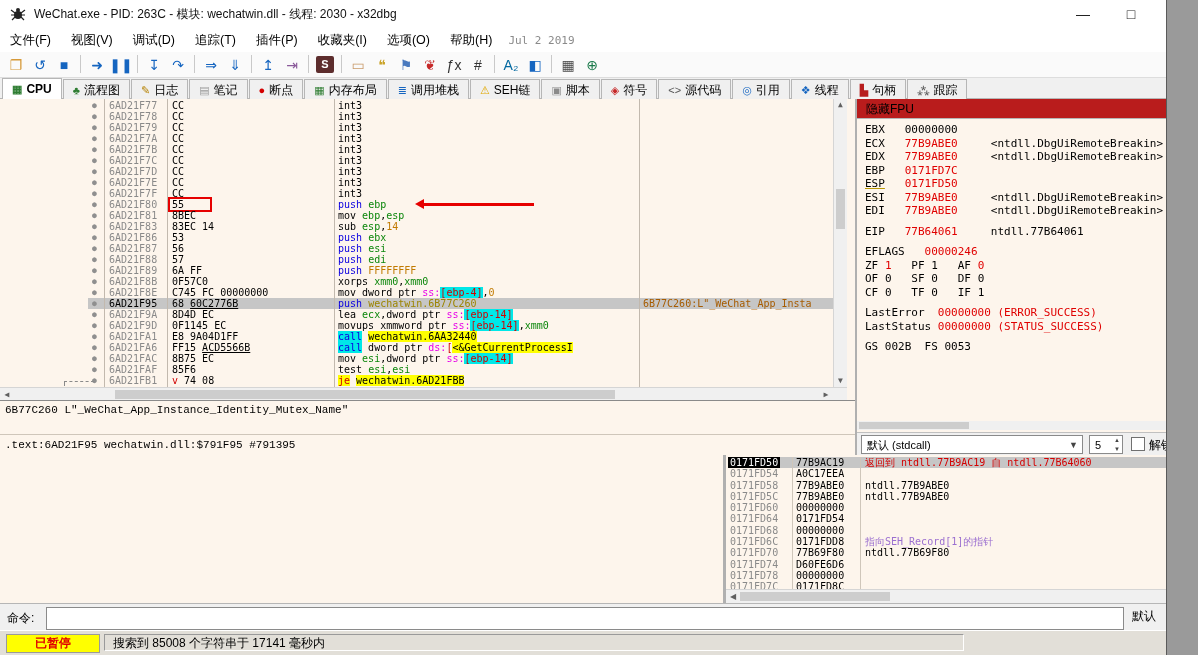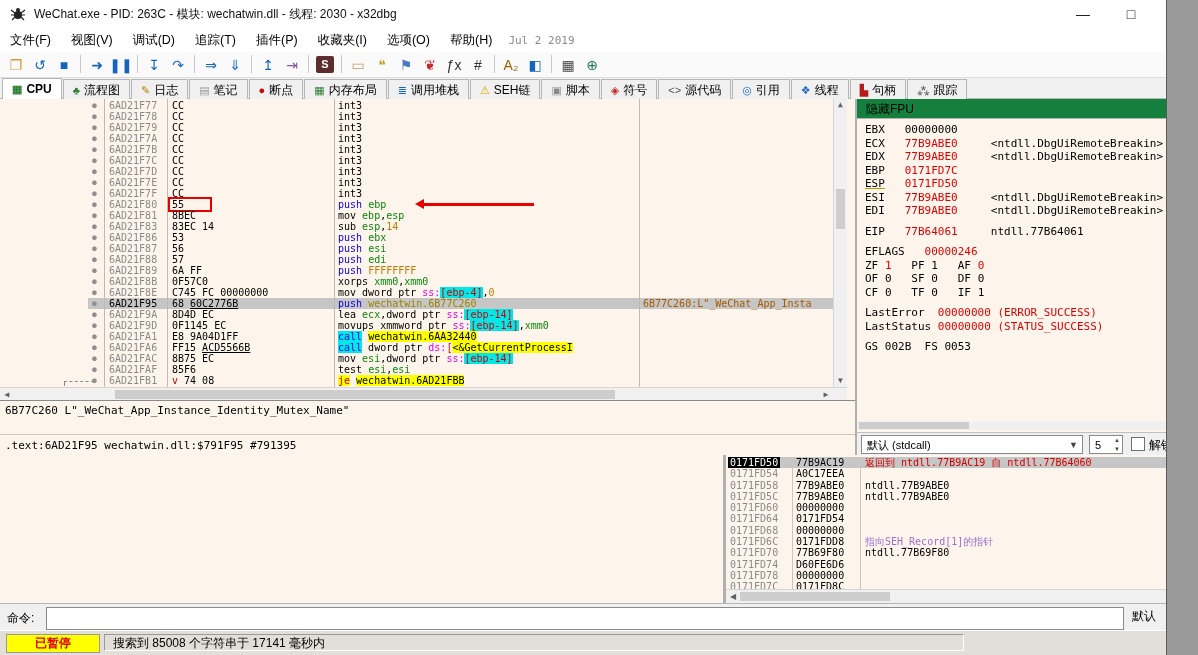--- a/index.html
+++ b/index.html
@@ -58,28 +58,28 @@
   .redarrow{position:absolute;left:424px;top:4px;width:110px;height:3px;background:#e60000;z-index:3;}
   .redarrow::before{content:"";position:absolute;left:-9px;top:-4px;border:5.5px solid transparent;border-right:9px solid #e60000;border-left:none;}
   .dash-h{position:absolute;border-top:1px dashed #8a8a8a;z-index:2;}
   .dash-v{position:absolute;border-left:1px dashed #8a8a8a;z-index:2;}
   
   .sb{position:absolute;background:#f0f0f0;}
   .sb .thumb{position:absolute;background:#cdcdcd;}
   .sb .arr{position:absolute;color:#606060;font-size:8px;line-height:12px;text-align:center;}
   #dz-vsb{left:833px;top:0;width:13px;height:288px;border-left:1px solid #d5d5d5;}
   #dz-hsb{left:0;top:288px;width:847px;height:13px;border-top:1px solid #d5d5d5;}
-  #infobox{position:absolute;left:0;top:301px;width:855px;height:55px;background:#fdf5ec;border-top:1px solid #8a8a8a;font-size:11px;}
+  #infobox{position:absolute;left:0;top:301px;width:855px;height:55px;background:#fdf5ec;border-top:1px solid #8a8a8a;font-size:11px;font-family:Liberation Mono, monospace;}
   #infoline1{position:absolute;left:5px;top:3px;}
   #infoline2{position:absolute;left:5px;top:38px;}
   #infobox .mid{position:absolute;left:0;top:33px;width:855px;height:1px;background:#cfc6ba;}
 
   
   #regs{left:857px;top:99px;width:341px;height:356px;}
-  #fpuhdr{position:absolute;left:0;top:0;width:341px;height:20px;background:#15803d;border-bottom:1px solid #b6b6b6;font-size:12px;line-height:20px;padding-left:9px;box-sizing:border-box;}
+  #fpuhdr{position:absolute;left:0;top:0;width:341px;height:20px;background:#b91c1c;border-bottom:1px solid #b6b6b6;font-size:12px;line-height:20px;padding-left:9px;box-sizing:border-box;}
   #reglines{position:absolute;left:8px;top:24px;width:320px;}
   .regline{height:13.5px;line-height:13.5px;font-size:11px;white-space:pre;}
   .regline.blank{height:7px;}
   .k{color:#000;} .v{color:#e00000;} .kv{color:#000;}
   .ku{color:#000;text-decoration:underline;text-decoration-color:#b99700;}
   #reg-vsb{left:330px;top:21px;width:11px;height:300px;border-left:1px solid #d5d5d5;}
   #reg-hsb{left:0;top:322px;width:330px;height:9px;}
   #convrow{position:absolute;left:0;top:333px;width:341px;height:24px;background:#f0f0f0;border-top:1px solid #c0c0c0;}
   #convbox{position:absolute;left:4px;top:2px;width:222px;height:19px;background:#fff;border:1px solid #8a8a8a;font-size:11px;line-height:19px;padding-left:5px;box-sizing:border-box;}
   #convbox .dd{position:absolute;right:4px;top:0;font-size:9px;color:#444;}
@@ -164,21 +164,21 @@
         <span style="color: rgb(201, 162, 39);">❝</span>
       </span><span class="tbtn">
         <span style="color: rgb(74, 122, 191);">⚑</span>
       </span><span class="tbtn">
         <span style="color: rgb(198, 40, 40);">❦</span>
       </span><span class="tbtn">
         <span style="color: rgb(51, 51, 51);">ƒx</span>
       </span><span class="tbtn">
         <span style="color: rgb(51, 51, 51);">#</span>
       </span><span class="tsep"></span><span class="tbtn">
-        <span style="color: #a16207;">A₂</span>
+        <span style="color: #0369a1;">A₂</span>
       </span><span class="tbtn">
         <span style="color: rgb(21, 101, 192);">◧</span>
       </span><span class="tsep"></span><span class="tbtn">
         <span style="color: rgb(74, 74, 74);">▦</span>
       </span><span class="tbtn">
         <span style="color: rgb(26, 122, 74);">⊕</span>
       </span></div>
 
   <div id="tabbar"><span class="tab active"><span class="tabglyph" style="color: rgb(46, 125, 50);">▦</span><span>CPU</span></span><span class="tab"><span class="tabglyph" style="color: rgb(46, 125, 50);">♣</span><span>流程图</span></span><span class="tab"><span class="tabglyph" style="color: rgb(184, 134, 11);">✎</span><span>日志</span></span><span class="tab"><span class="tabglyph" style="color: rgb(154, 154, 154);">▤</span><span>笔记</span></span><span class="tab"><span class="tabglyph" style="color: rgb(212, 0, 0);">●</span><span>断点</span></span><span class="tab"><span class="tabglyph" style="color: rgb(46, 125, 50);">▦</span><span>内存布局</span></span><span class="tab"><span class="tabglyph" style="color: rgb(21, 101, 192);">≣</span><span>调用堆栈</span></span><span class="tab"><span class="tabglyph" style="color: rgb(224, 168, 0);">⚠</span><span>SEH链</span></span><span class="tab"><span class="tabglyph" style="color: rgb(138, 138, 138);">▣</span><span>脚本</span></span><span class="tab"><span class="tabglyph" style="color: rgb(198, 40, 40);">◈</span><span>符号</span></span><span class="tab"><span class="tabglyph" style="color: rgb(85, 85, 85);">&lt;&gt;</span><span>源代码</span></span><span class="tab"><span class="tabglyph" style="color: rgb(21, 101, 192);">◎</span><span>引用</span></span><span class="tab"><span class="tabglyph" style="color: rgb(21, 101, 192);">❖</span><span>线程</span></span><span class="tab"><span class="tabglyph" style="color: rgb(183, 28, 28);">▙</span><span>句柄</span></span><span class="tab"><span class="tabglyph" style="color: rgb(85, 85, 85);">⁂</span><span>跟踪</span></span></div>
 

